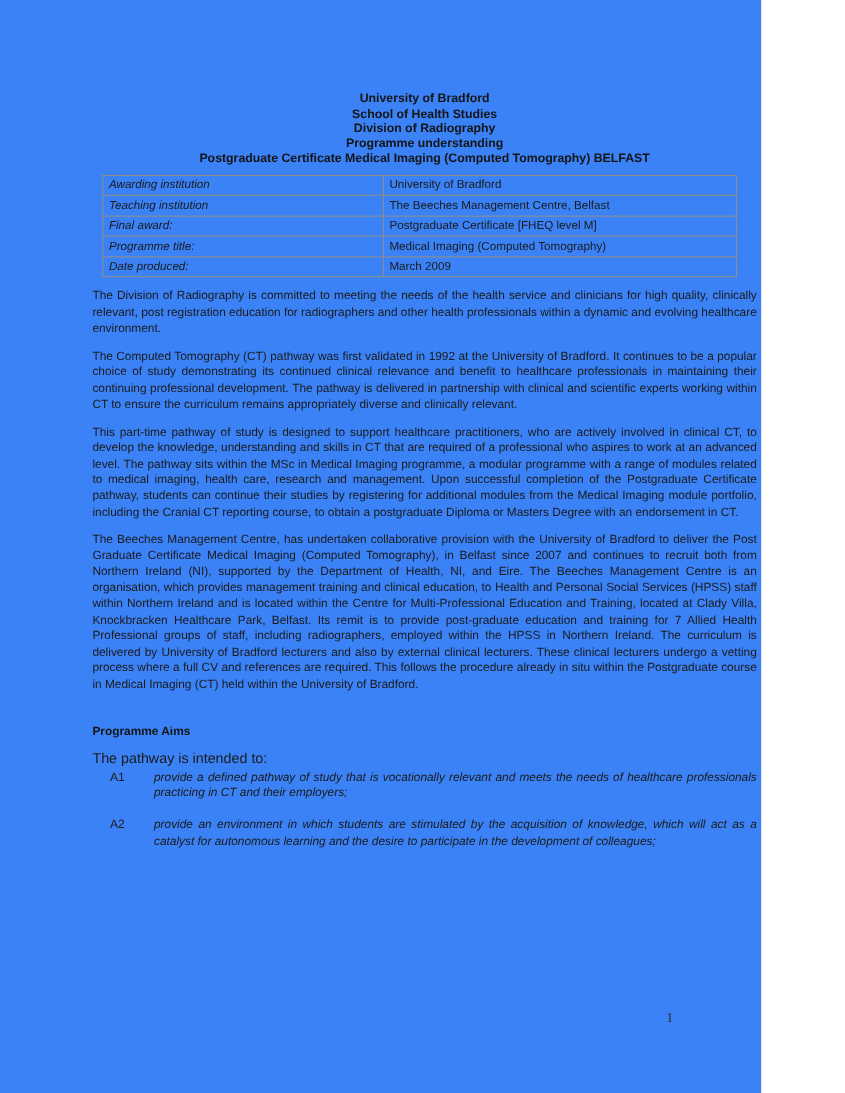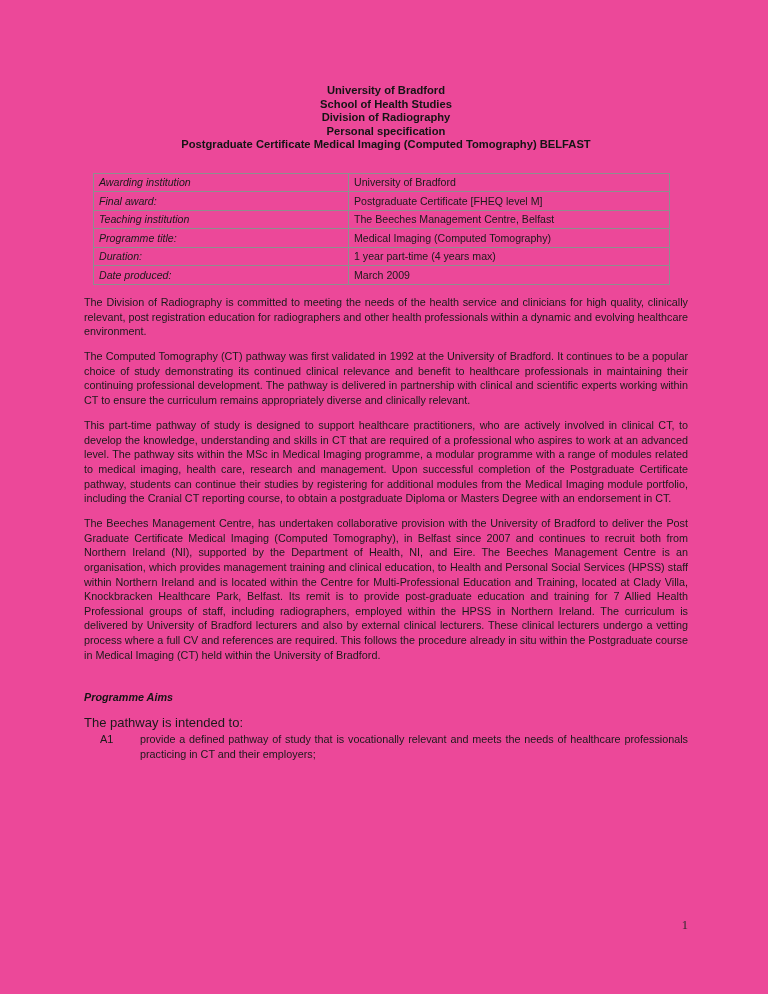--- a/index.html
+++ b/index.html
@@ -6,23 +6,23 @@
     margin: 0;
     padding: 0;
     background: #ffffff;
   }
   body {
     font-family: "Liberation Sans", sans-serif;
     color: #1a1a1a;
   }
   #page {
     position: relative;
-    width: 768px;
+    width: 692px;
     height: 994px;
-    background: #ec4899;
+    background: #3b82f6;
     overflow: hidden;
     box-sizing: border-box;
   }
   .content {
     position: absolute;
     left: 84px;
     top: 0;
     width: 604px;
   }
 
@@ -32,21 +32,21 @@
     text-align: center;
     font-weight: bold;
     font-size: 11.2px;
     line-height: 13.6px;
     color: #141414;
   }
   .doc-header div { white-space: nowrap; }
 
   
   .info-table {
-    margin-top: 21px;
+    margin-top: 7px;
     margin-left: 9px;
     width: 577px;
     border-collapse: collapse;
     table-layout: fixed;
   }
   .info-table td {
     border: 1px solid #8e8e8e;
     height: 16.5px;
     padding: 0px 5px 1px 5px;
     font-size: 10.6px;
@@ -74,21 +74,20 @@
   p.body.last { margin-bottom: 0; }
 
   
   h2.section-heading {
     margin: 0;
     padding: 0;
     font-size: 10.8px;
     line-height: 14.6px;
     font-weight: bold;
     color: #141414;
-    font-style: italic;
   }
   .aims-intro {
     margin: 11px 0 0 0;
     font-size: 13px;
     line-height: 14.6px;
     color: #1a1a1a;
   }
 
   
   .aims-list {
@@ -109,20 +108,21 @@
     font-size: 11px;
     line-height: 14.6px;
     color: #1a1a1a;
   }
   .aim-text {
     flex: 1 1 auto;
     font-size: 10.8px;
     line-height: 14.6px;
     text-align: justify;
     color: #1a1a1a;
+    font-style: italic;
   }
 
   
   .page-number {
     position: absolute;
     right: 80px;
     top: 918px;
     font-family: "Liberation Serif", serif;
     font-size: 12.5px;
     line-height: 14px;
@@ -133,45 +133,41 @@
 <body>
 
 <div id="page">
 
   <div class="content">
 
     <div class="doc-header">
       <div>University of Bradford</div>
       <div>School of Health Studies</div>
       <div>Division of Radiography</div>
-      <div>Personal specification</div>
+      <div>Programme understanding</div>
       <div>Postgraduate Certificate Medical Imaging (Computed Tomography) BELFAST</div>
     </div>
 
     <table class="info-table">
       <tbody>
         <tr>
           <td class="label">Awarding institution</td>
           <td class="value">University of Bradford</td>
         </tr>
         <tr>
+          <td class="label">Teaching institution</td>
+          <td class="value">The Beeches Management Centre, Belfast</td>
+        </tr>
+        <tr>
           <td class="label">Final award:</td>
           <td class="value">Postgraduate Certificate [FHEQ level M]</td>
         </tr>
         <tr>
-          <td class="label">Teaching institution</td>
-          <td class="value">The Beeches Management Centre, Belfast</td>
-        </tr>
-        <tr>
           <td class="label">Programme title:</td>
           <td class="value">Medical Imaging (Computed Tomography)</td>
-        </tr>
-        <tr>
-          <td class="label">Duration:</td>
-          <td class="value">1 year part-time (4 years max)</td>
         </tr>
         <tr>
           <td class="label">Date produced:</td>
           <td class="value">March 2009</td>
         </tr>
       </tbody>
     </table>
 
     <p class="body first">The Division of Radiography is committed to meeting the needs of the health service and clinicians for high quality, clinically relevant, post registration education for radiographers and other health professionals within a dynamic and evolving healthcare environment.</p>
     <p class="body">The Computed Tomography (CT) pathway was first validated in 1992 at the University of Bradford.  It continues to be a popular choice of study demonstrating its continued clinical relevance and benefit to healthcare professionals in maintaining their continuing professional development. The pathway is delivered in partnership with clinical and scientific experts working within CT to ensure the curriculum remains appropriately diverse and clinically relevant.</p>
@@ -180,19 +176,23 @@
 
     <div style="height:28px"></div>
     <h2 class="section-heading">Programme Aims</h2>
     <p class="aims-intro">The pathway is intended to:</p>
 
     <ul class="aims-list">
       <li class="aim-row">
         <span class="aim-code">A1</span>
         <span class="aim-text">provide a defined pathway of study that is vocationally relevant and meets the needs of healthcare professionals practicing in CT and their employers;</span>
       </li>
+      <li class="aim-row">
+        <span class="aim-code">A2</span>
+        <span class="aim-text">provide an environment in which students are stimulated by the acquisition of knowledge, which will act as a catalyst for autonomous learning and the desire to participate in the development of colleagues;</span>
+      </li>
     </ul>
 
   </div>
 
   <div class="page-number">1</div>
 
 </div>
 
 </body></html>

